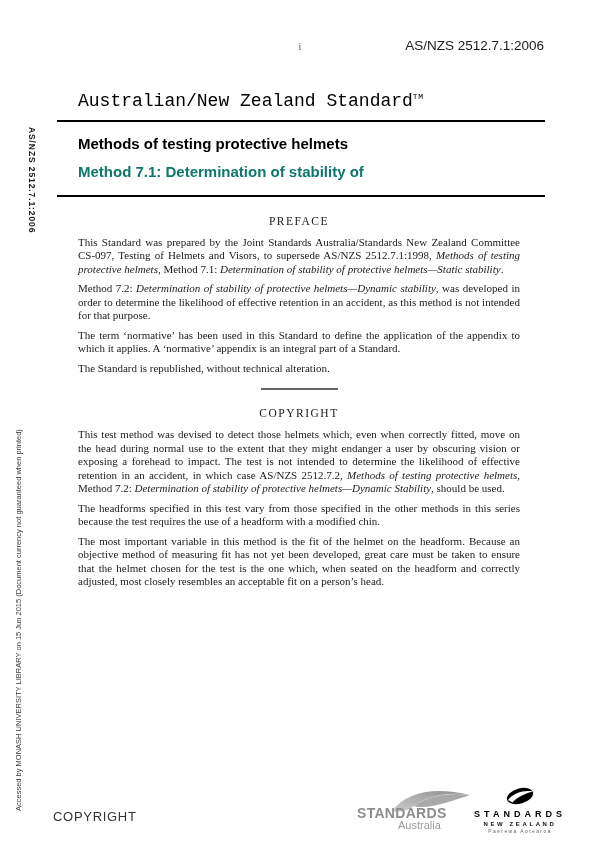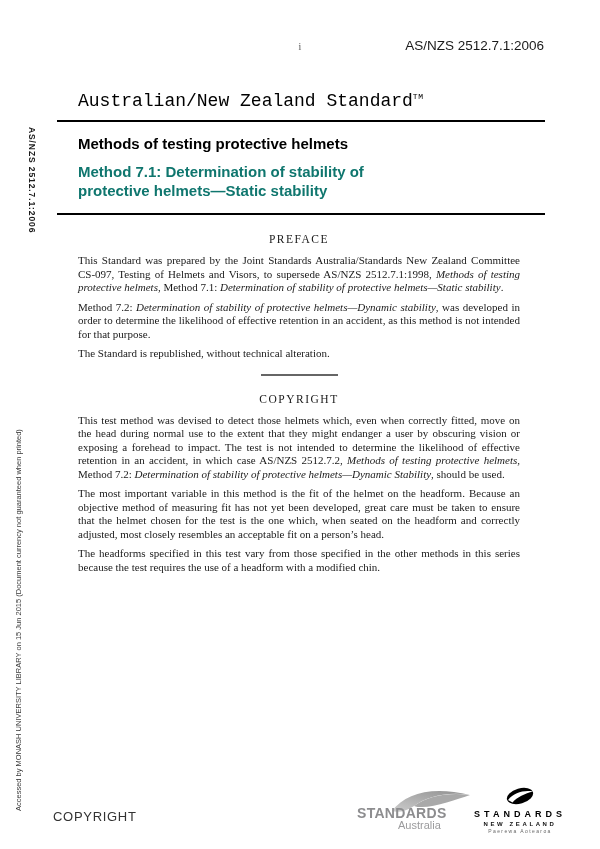--- a/index.html
+++ b/index.html
@@ -110,36 +110,36 @@
   <div class="content">
 
     <h1 class="series-title"><span>Australian/New Zealand Standard</span><sup>TM</sup></h1>
 
     <div class="rule rule-1"></div>
 
     <h2 class="subtitle">Methods of testing protective helmets</h2>
 
     <h2 class="method-title">
       <span>Method 7.1:  Determination of stability of</span>
-      <span>protective helmets—Static stability</span>
     </h2>
 
     <div class="rule rule-2"></div>
 
     <h3 class="section-heading preface-heading">PREFACE</h3>
     <p class="body-par"><span>This Standard was prepared by the Joint Standards Australia/Standards New Zealand Committee CS-097, Testing of Helmets and Visors, to supersede AS/NZS 2512.7.1:1998, </span><span class="em-it">Methods of testing protective helmets</span><span>, Method 7.1: </span><span class="em-it">Determination of stability of protective helmets—Static stability</span><span>.</span></p>
     <p class="body-par"><span>Method 7.2: </span><span class="em-it">Determination of stability of protective helmets—Dynamic stability</span><span>, was developed in order to determine the likelihood of effective retention in an accident, as this method is not intended for that purpose.</span></p>
+    <p class="body-par"><span>The term ‘normative’ has been used in this Standard to define the application of the appendix to which it applies. A ‘normative’ appendix is an integral part of a Standard.</span></p>
     <p class="body-par"><span>The Standard is republished, without technical alteration.</span></p>
 
     <div class="divider"></div>
 
     <h3 class="section-heading">COPYRIGHT</h3>
     <p class="body-par"><span>This test method was devised to detect those helmets which, even when correctly fitted, move on the head during normal use to the extent that they might endanger a user by obscuring vision or exposing a forehead to impact. The test is not intended to determine the likelihood of effective retention in an accident, in which case AS/NZS 2512.7.2, </span><span class="em-it">Methods of testing protective helmets</span><span>, Method 7.2: </span><span class="em-it">Determination of stability of protective helmets—Dynamic Stability</span><span>, should be used.</span></p>
+    <p class="body-par"><span>The headforms specified in this test vary from those specified in the other methods in this series because the test requires the use of a headform with a modified chin.</span></p>
     <p class="body-par"><span>The most important variable in this method is the fit of the helmet on the headform. Because an objective method of measuring fit has not yet been developed, great care must be taken to ensure that the helmet chosen for the test is the one which, when seated on the headform and correctly adjusted, most closely resembles an acceptable fit on a person’s head.</span></p>
-    <p class="body-par"><span>The headforms specified in this test vary from those specified in the other methods in this series because the test requires the use of a headform with a modified chin.</span></p>
 
   </div>
 
   <div class="copyright">COPYRIGHT</div>
 
   <div class="sa-logo">
     <svg class="sa-swoosh" width="82" height="26" viewBox="0 0 82 26">
       <defs>
         <linearGradient id="sag" x1="0" y1="1" x2="1" y2="0">
           <stop offset="0" stop-color="#cccccc"></stop>

